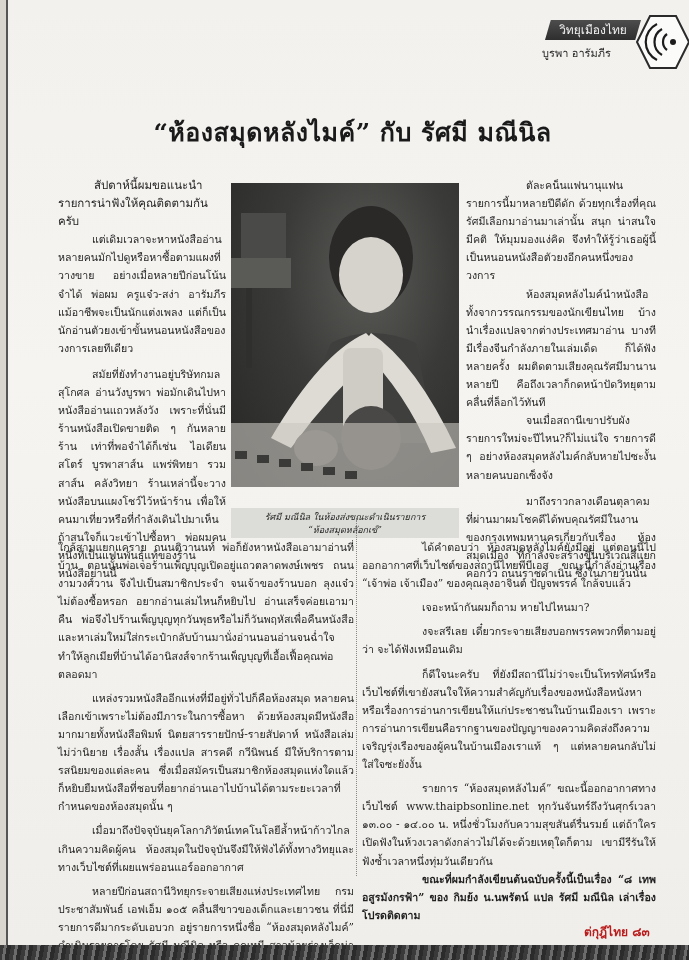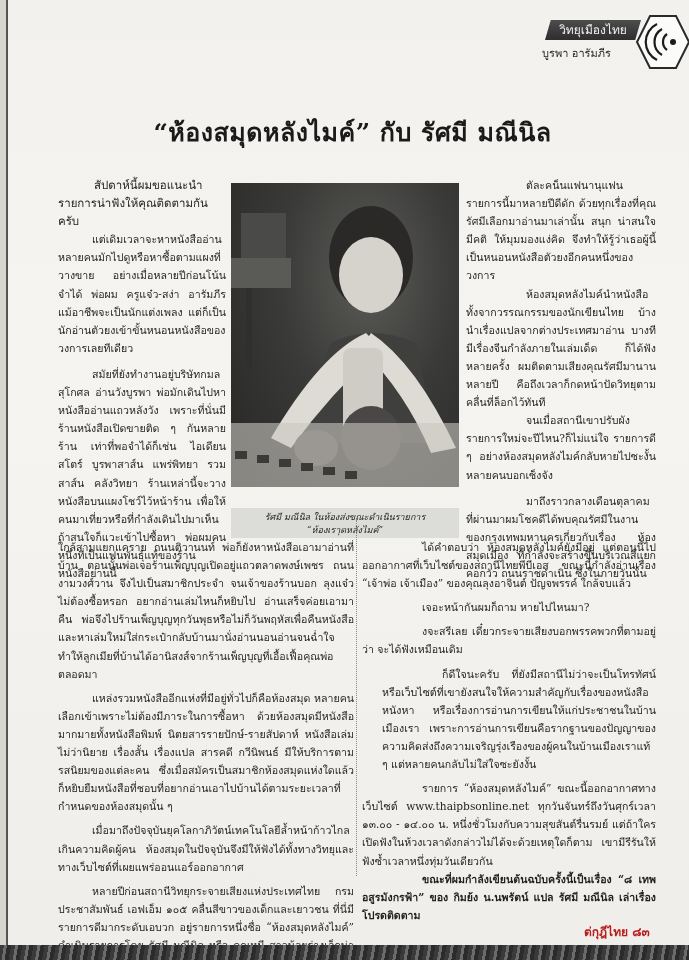--- a/index.html
+++ b/index.html
@@ -102,21 +102,21 @@
         <rect x="26" y="272" width="12" height="8"></rect>
       <rect x="48" y="276" width="12" height="8"></rect>
         <rect x="70" y="280" width="12" height="8"></rect>
       <rect x="92" y="284" width="12" height="8"></rect>
         <rect x="114" y="288" width="12" height="8"></rect>
     </g>
   </svg>
 </div>
 <div class="photo-caption-box">
   <div>รัศมี มณีนิล ในห้องส่งขณะดำเนินรายการ</div>
-  <div>“ห้องเราุดหลังไมค์”</div>
+  <div>“ห้องสมุดหลัอกเข์”</div>
 </div>
 
 <div class="txt" style="left:58px; top:176px; width:168px;">
   <p class="lead">สัปดาห์นี้ผมขอแนะนำรายการน่าฟังให้คุณติดตามกันครับ</p>
   <p class="ind">แต่เดิมเวลาจะหาหนังสืออ่านหลายคนมักไปดูหรือหาซื้อตามแผงที่วางขาย อย่างเมื่อหลายปีก่อนโน้น จำได้ พ่อผม ครูแจ๋ว-สง่า อารัมภีร แม้อาชีพจะเป็นนักแต่งเพลง แต่ก็เป็นนักอ่านตัวยงเข้าขั้นหนอนหนังสือของวงการเลยทีเดียว</p>
   <p class="ind" style="margin-top:8px;">สมัยที่ยังทำงานอยู่บริษัทกมลสุโกศล อ่านวังบูรพา พ่อมักเดินไปหาหนังสืออ่านแถวหลังวัง เพราะที่นั่นมีร้านหนังสือเปิดขายติด ๆ กันหลายร้าน เท่าที่พอจำได้ก็เช่น ไอเดียนสโตร์ บูรพาสาส์น แพร่พิทยา รวมสาส์น คลังวิทยา ร้านเหล่านี้จะวางหนังสือบนแผงโชว์ไว้หน้าร้าน เพื่อให้คนมาเที่ยวหรือที่กำลังเดินไปมาเห็นถ้าสนใจก็แวะเข้าไปซื้อหา พ่อผมคนหนึ่งที่เป็นแฟนพันธุ์แท้ของร้านหนังสือย่านนี้</p>
 </div>
 
 <div class="txt" style="left:58px; top:538px; width:296px;">
   <p>ใกล้สามแยกแคราย ถนนติวานนท์ พ่อก็ยังหาหนังสือเอามาอ่านที่บ้าน ตอนนั้นพ่อเจอร้านเพ็ญบุญเปิดอยู่แถวตลาดพงษ์เพชร ถนนงามวงศ์วาน จึงไปเป็นสมาชิกประจำ จนเจ้าของร้านบอก ลุงแจ๋วไม่ต้องซื้อหรอก อยากอ่านเล่มไหนก็หยิบไป อ่านเสร็จค่อยเอามาคืน พ่อจึงไปร้านเพ็ญบุญทุกวันพุธหรือไม่ก็วันพฤหัสเพื่อคืนหนังสือและหาเล่มใหม่ใส่กระเป๋ากลับบ้านมานั่งอ่านนอนอ่านจนฉ่ำใจ ทำให้ลูกเมียที่บ้านได้อานิสงส์จากร้านเพ็ญบุญที่เอื้อเฟื้อคุณพ่อตลอดมา</p>
@@ -131,21 +131,21 @@
   <p class="ind2">ตัละคน็นแฟนานุแฟนรายการนี้มาหลายปีดีดัก ด้วยทุกเรื่องที่คุณรัศมีเลือกมาอ่านมาเล่านั้น สนุก น่าสนใจ มีคติ ให้มุมมองแง่คิด จึงทำให้รู้ว่าเธอผู้นี้เป็นหนอนหนังสือตัวยงอีกคนหนึ่งของวงการ</p>
   <p class="ind2">ห้องสมุดหลังไมค์นำหนังสือทั้งจากวรรณกรรมของนักเขียนไทย บ้างนำเรื่องแปลจากต่างประเทศมาอ่าน บางทีมีเรื่องจีนกำลังภายในเล่มเด็ด ก็ได้ฟังหลายครั้ง ผมติดตามเสียงคุณรัศมีมานานหลายปี คือถึงเวลาก็กดหน้าปัดวิทยุตามคลื่นที่ล็อกไว้ทันที</p>
   <p class="ind2">จนเมื่อสถานีเขาปรับผังรายการใหม่จะปีไหน?ก็ไม่แน่ใจ รายการดี ๆ อย่างห้องสมุดหลังไมค์กลับหายไปซะงั้น หลายคนบอกเซ็งจัง</p>
   <p class="ind2" style="margin-top:8px;">มาถึงราวกลางเดือนตุลาคมที่ผ่านมาผมโชคดีได้พบคุณรัศมีในงานของกรุงเทพมหานครเกี่ยวกับเรื่อง ห้องสมุดเมือง ที่กำลังจะสร้างขึ้นบริเวณสี่แยกคอกวัว ถนนราชดำเนิน ซึ่งในภายวันนั้น</p>
 </div>
 
 <div class="txt" style="left:362px; top:538px; width:294px;">
   <p class="ind2">ได้คำตอบว่า ห้องสมุดหลังไมค์ยังมีอยู่ แต่ตอนนี้ไปออกอากาศที่เว็บไซต์ของสถานีไทยพีบีเอส ขณะนี้กำลังอ่านเรื่อง “เจ้าพ่อ เจ้าเมือง” ของคุณลุงอาจินต์ ปัญจพรรค์ ใกล้จบแล้ว</p>
   <p class="ind2" style="margin-top:6px;">เจอะหน้ากันผมก็ถาม หายไปไหนมา?</p>
   <p class="ind2" style="margin-top:6px;">งจะสรีเลย เดี๋ยวกระจายเสียงบอกพรรคพวกที่ตามอยู่ว่า จะได้ฟังเหมือนเดิม</p>
-  <p class="ind2" style="margin-top:6px;margin-left:20px;">ก็ดีใจนะครับ ที่ยังมีสถานีไม่ว่าจะเป็นโทรทัศน์หรือเว็บไซต์ที่เขายังสนใจให้ความสำคัญกับเรื่องของหนังสือหนังหา หรือเรื่องการอ่านการเขียนให้แก่ประชาชนในบ้านเมืองเรา เพราะการอ่านการเขียนคือรากฐานของปัญญาของความคิดส่งถึงความเจริญรุ่งเรืองของผู้คนในบ้านเมืองเราแท้ ๆ แต่หลายคนกลับไม่ใส่ใจซะยังงั้น</p>
+  <p class="ind2" style="margin-top:6px;">ก็ดีใจนะครับ ที่ยังมีสถานีไม่ว่าจะเป็นโทรทัศน์หรือเว็บไซต์ที่เขายังสนใจให้ความสำคัญกับเรื่องของหนังสือหนังหา หรือเรื่องการอ่านการเขียนให้แก่ประชาชนในบ้านเมืองเรา เพราะการอ่านการเขียนคือรากฐานของปัญญาของความคิดส่งถึงความเจริญรุ่งเรืองของผู้คนในบ้านเมืองเราแท้ ๆ แต่หลายคนกลับไม่ใส่ใจซะยังงั้น</p>
   <p class="ind2" style="margin-top:6px;">รายการ “ห้องสมุดหลังไมค์” ขณะนี้ออกอากาศทางเว็บไซต์ www.thaipbsonline.net ทุกวันจันทร์ถึงวันศุกร์เวลา ๑๓.๐๐ - ๑๔.๐๐ น. หนึ่งชั่วโมงกับความสุขสันต์รื่นรมย์ แต่ถ้าใครเปิดฟังในห้วงเวลาดังกล่าวไม่ได้จะด้วยเหตุใดก็ตาม เขามีรีรันให้ฟังซ้ำเวลาหนึ่งทุ่มวันเดียวกัน</p>
   <p class="ind2 b"><span>ขณะที่ผมกำลังเขียนต้นฉบับครั้งนี้เป็นเรื่อง “๘ เทพอสูรมังกรฟ้า” ของ กิมย้ง น.นพรัตน์ แปล รัศมี มณีนิล เล่าเรื่อง โปรดติดตาม</span> </p>
 </div>
 
 <div class="page-no">
   <span>ต่กุฎีไทย</span>
   <span>๘๓</span>
 </div>
 
 <div class="bottom-edge"></div>

